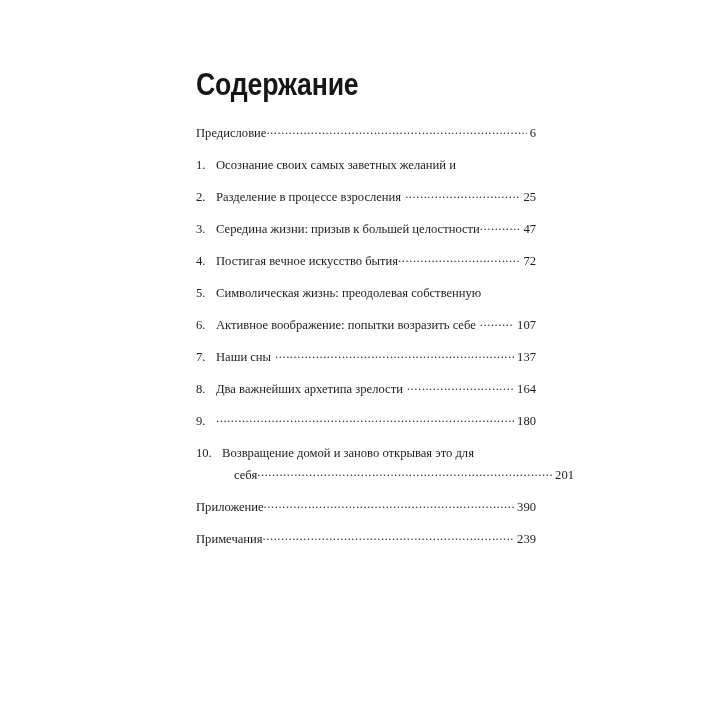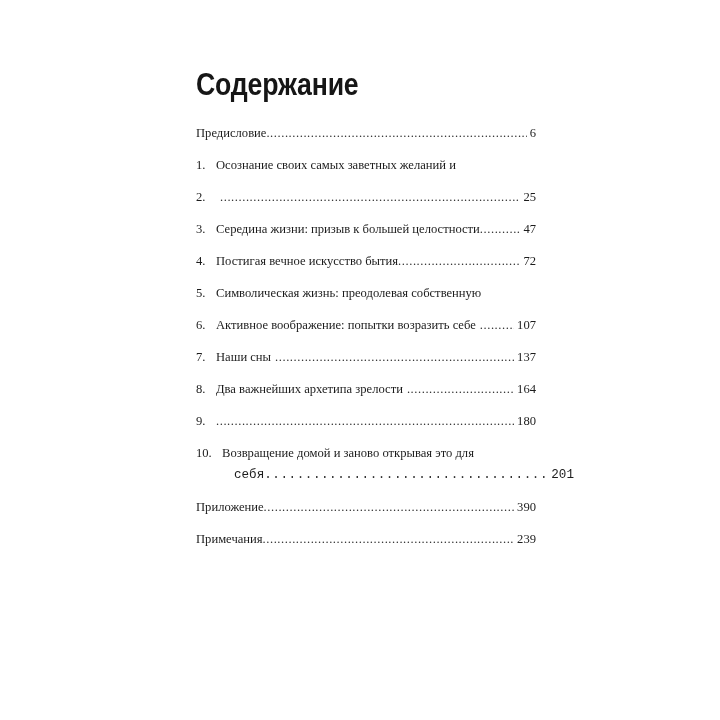--- a/index.html
+++ b/index.html
@@ -51,21 +51,21 @@
     margin-bottom: 14px;
     color: #1c1c1c;
     font-size: 12.6px;
     line-height: 18px;
   }
   .toc-entry:last-child { margin-bottom: 0; }
 
   
   .toc-row {
     display: flex;
-    align-items: center;
+    align-items: flex-start;
     width: 100%;
     white-space: nowrap;
   }
 
   
   .toc-num {
     flex: 0 0 auto;
     min-width: 16px;
     text-align: left;
     padding-right: 4px;
@@ -100,21 +100,21 @@
     flex: 0 0 auto;
     padding-left: 3px;
     text-align: right;
   }
 
   
   .toc-row.cont {
     padding-left: 38px;
     margin-top: 4px;
   }
-  .toc-entry.wide-num .toc-row.cont { padding-left: 38px; font-family: Liberation Mono, monospace; }
+  .toc-entry.wide-num .toc-row.cont { padding-left: 38px; }
 </style>
 </head>
 <body>
 
 <div id="page">
 
   <div id="toc-title">Содержание</div>
 
   <div id="toc-list">
       <div class="toc-entry plain">
@@ -126,20 +126,21 @@
       </div>
       <div class="toc-entry">
         <div class="toc-row">
           <span class="toc-num">1.</span>
           <span class="toc-text">Осознание своих самых заветных желаний и</span>
         </div>
       </div>
       <div class="toc-entry">
         <div class="toc-row">
           <span class="toc-num">2.</span>
+          <span class="toc-text">Разделение в процессе взросления</span>
           <span class="toc-dots gap"></span>
           <span class="toc-page">25</span>
         </div>
       </div>
       <div class="toc-entry">
         <div class="toc-row">
           <span class="toc-num">3.</span>
           <span class="toc-text">Середина жизни: призыв к большей целостности</span>
           <span class="toc-dots"></span>
           <span class="toc-page">47</span>

